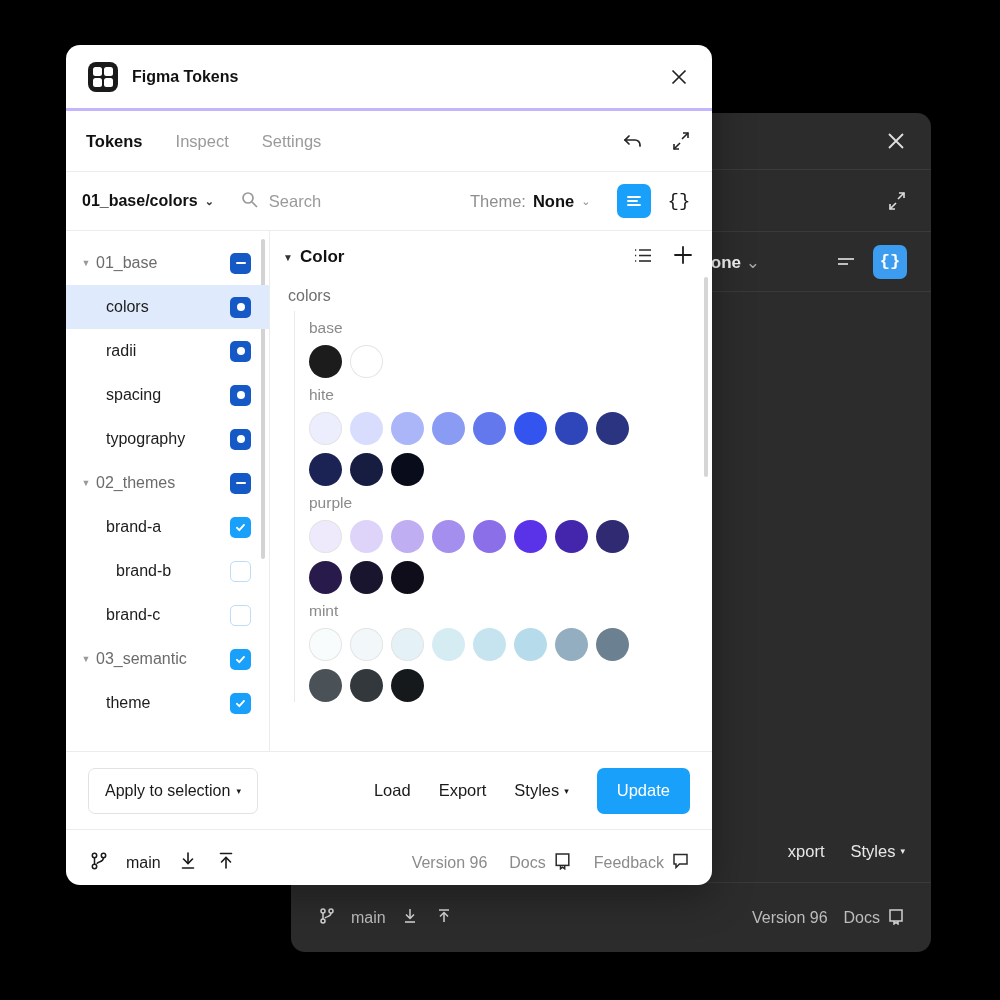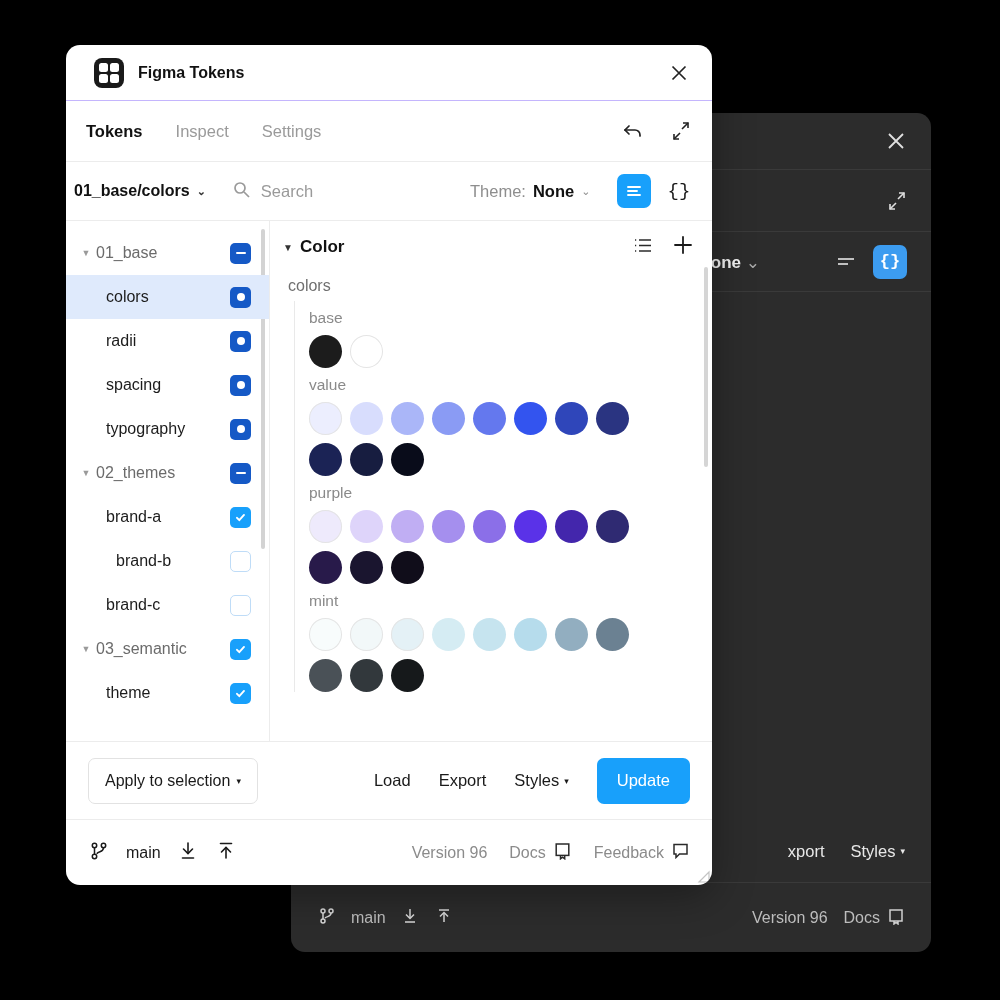--- a/index.html
+++ b/index.html
@@ -103,23 +103,23 @@
     position: absolute;
     left: 66px; top: 45px;
     width: 646px; height: 840px;
     background: #ffffff;
     border-radius: 14px;
     overflow: hidden;
     box-shadow: 0 10px 40px rgba(0,0,0,0.35);
     color: #1a1a1a;
   }
   .lt-titlebar {
-    height: 56px; display: flex; align-items: center;
-    padding: 0 28px; position: relative;
-    border-bottom: 1px solid #c4b5fd;
+    height: 66px; display: flex; align-items: center;
+    padding: 0 22px; position: relative;
+    border-bottom: 3px solid #c4b5fd;
   }
   .logo {
     width: 30px; height: 30px; border-radius: 8px;
     background: #1a1a1a; position: relative; flex: none;
   }
   .logo i {
     position: absolute; width: 9px; height: 9px;
     border-radius: 2.5px; background: #fff;
   }
   .logo i:nth-child(1){ left:5px; top:5px; }
@@ -144,21 +144,21 @@
   .tab.active { color: #111; font-weight: 700; }
   .lt-tb-icons {
     position: absolute; right: 18px; top: 50%;
     transform: translateY(-50%);
     display: flex; align-items: center; gap: 22px;
   }
   .ic { width: 26px; height: 26px; display:flex; align-items:center; justify-content:center; cursor:pointer; }
 
   .lt-toolbar {
     height: 59px; display: flex; align-items: center;
-    padding: 0 8px; position: relative;
+    padding: 0 16px; position: relative;
     border-bottom: 1px solid #ececec;
   }
   .crumb { display:flex; align-items:center; gap:7px; font-size:16px; font-weight:700; color:#111; cursor:pointer; }
   .search { display:flex; align-items:center; gap:10px; margin-left: 26px; color:#9a9a9a; font-size:16.5px; cursor:text; }
   .theme-sel {
     position:absolute; left: 397px; top:50%; transform:translateY(-50%);
     font-size:16.5px; color:#8e8e8e; display:flex; align-items:center; gap:7px; cursor:pointer;margin-left:7px;
   }
   .theme-sel b { color:#111; font-weight:700; }
   .seg { position:absolute; right:18px; top:50%; transform:translateY(-50%); display:flex; align-items:center; gap:13px; }
@@ -562,21 +562,21 @@
 
           <div>
             <div class="sub-name">base</div>
             <div class="swatches">
               <span class="sw" style="background:#1c1c1c"></span>
               <span class="sw ring" style="background:#ffffff"></span>
             </div>
           </div>
 
           <div>
-            <div class="sub-name">value</div>
+            <div class="sub-name">hite</div>
             <div class="swatches">
               <span class="sw ring" style="background:#eceefe"></span>
               <span class="sw" style="background:#d8ddfd"></span>
               <span class="sw" style="background:#aab6f8"></span>
               <span class="sw" style="background:#8a9bf4"></span>
               <span class="sw" style="background:#6478ee"></span>
               <span class="sw" style="background:#3354ef"></span>
               <span class="sw" style="background:#2f46ba"></span>
               <span class="sw" style="background:#2a3481"></span>
               <span class="sw" style="background:#1b2355"></span>

